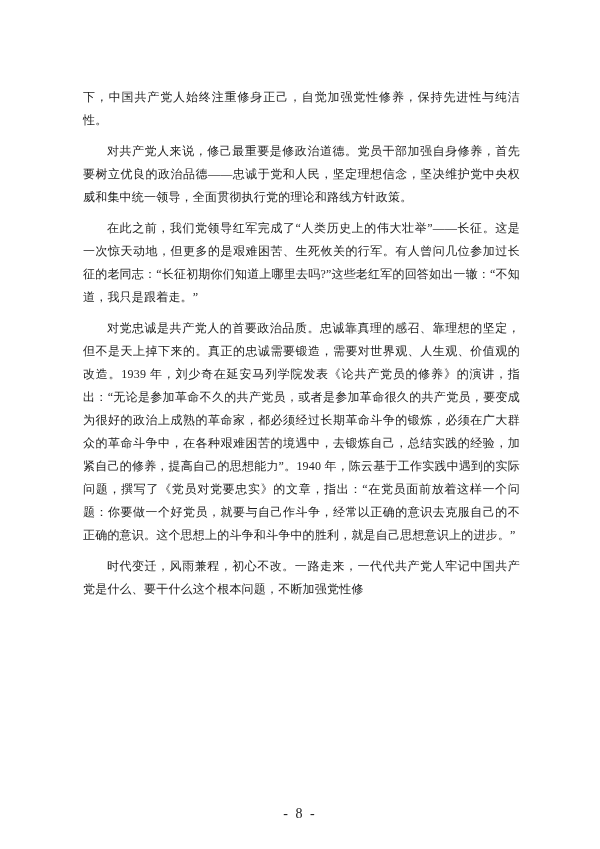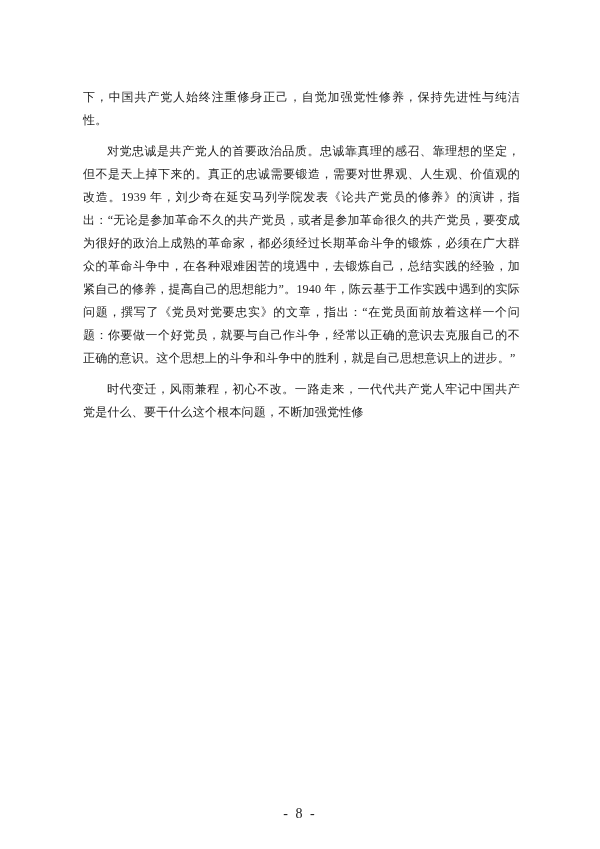--- a/index.html
+++ b/index.html
@@ -45,17 +45,19 @@
     letter-spacing: 2px;
     color: #1c1c1c;
   }
 </style>
 </head>
 <body>
 
 <div class="page">
   <div class="content">
     <p class="para">下，中国共产党人始终注重修身正己，自觉加强党性修养，保持先进性与纯洁性。</p>
+    <p class="para indent">对共产党人来说，修己最重要是修政治道德。党员干部加强自身修养，首先要树立优良的政治品德——忠诚于党和人民，坚定理想信念，坚决维护党中央权威和集中统一领导，全面贯彻执行党的理论和路线方针政策。</p>
+    <p class="para indent">在此之前，我们党领导红军完成了“人类历史上的伟大壮举”——长征。这是一次惊天动地，但更多的是艰难困苦、生死攸关的行军。有人曾问几位参加过长征的老同志：“长征初期你们知道上哪里去吗?”这些老红军的回答如出一辙：“不知道，我只是跟着走。”</p>
     <p class="para indent">对党忠诚是共产党人的首要政治品质。忠诚靠真理的感召、靠理想的坚定，但不是天上掉下来的。真正的忠诚需要锻造，需要对世界观、人生观、价值观的改造。1939 年，刘少奇在延安马列学院发表《论共产党员的修养》的演讲，指出：“无论是参加革命不久的共产党员，或者是参加革命很久的共产党员，要变成为很好的政治上成熟的革命家，都必须经过长期革命斗争的锻炼，必须在广大群众的革命斗争中，在各种艰难困苦的境遇中，去锻炼自己，总结实践的经验，加紧自己的修养，提高自己的思想能力”。1940 年，陈云基于工作实践中遇到的实际问题，撰写了《党员对党要忠实》的文章，指出：“在党员面前放着这样一个问题：你要做一个好党员，就要与自己作斗争，经常以正确的意识去克服自己的不正确的意识。这个思想上的斗争和斗争中的胜利，就是自己思想意识上的进步。”</p>
     <p class="para indent">时代变迁，风雨兼程，初心不改。一路走来，一代代共产党人牢记中国共产党是什么、要干什么这个根本问题，不断加强党性修</p>
   </div>
   <div class="page-number">- 8 -</div>
 </div>
 
 </body></html>

